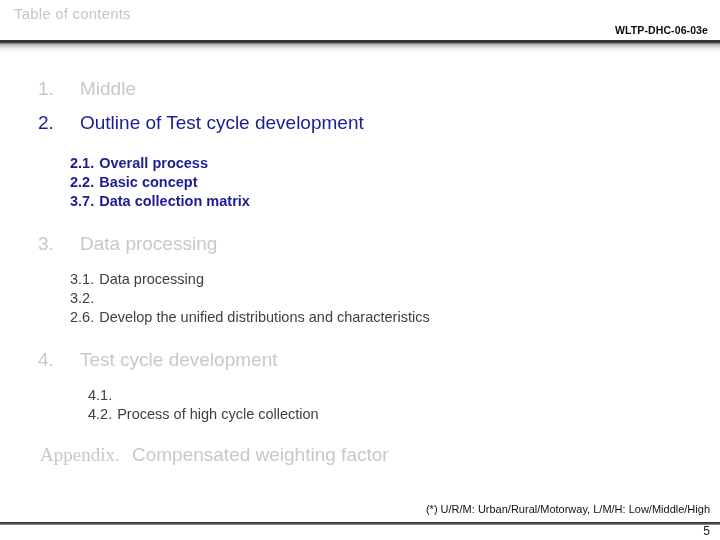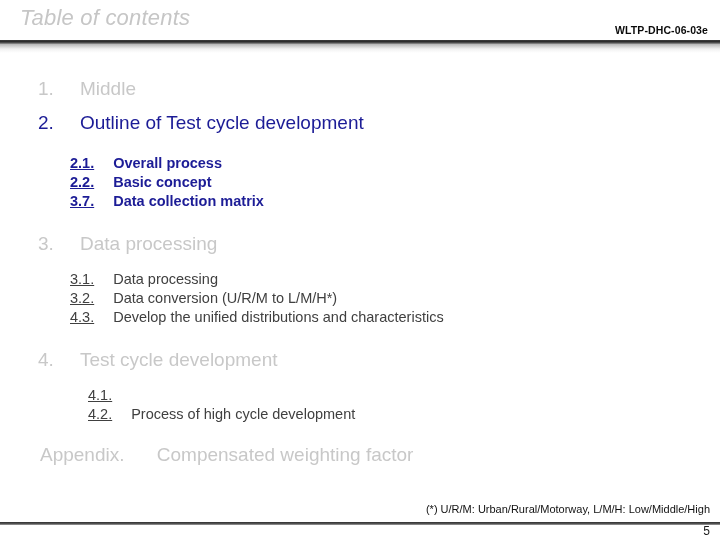--- a/index.html
+++ b/index.html
@@ -23,27 +23,26 @@
   
   .header {
     position: absolute;
     left: 0;
     top: 0;
     width: 720px;
     height: 42px;
   }
   .slide-title {
     position: absolute;
-    left: 20px;
+    left: 14px;
     top: 5px;
-    font-size: 22px;
+    font-size: 15px;
     color: #c6c6c6;
     letter-spacing: 0.2px;
     white-space: nowrap;
-    font-style: italic;
   }
   .doc-code {
     position: absolute;
     right: 12px;
     top: 24px;
     font-size: 10.5px;
     font-weight: bold;
     color: #0a0a0a;
     letter-spacing: 0.1px;
     white-space: nowrap;
@@ -95,22 +94,21 @@
   }
   
   .lvl2 {
     padding-left: 70px;
     font-size: 14.5px;
     line-height: 19px;
     color: #404040;
   }
   .lvl2 .num {
     display: inline-block;
-    margin-right: 19px;
-    text-decoration: underline;
+    margin-right: 5px;
   }
   .lvl2.active {
     color: #1c1c96;
     font-weight: bold;
   }
   .lvl2.indent-more {
     padding-left: 88px;
   }
 
   .gap-sm  { height: 9px; }
@@ -119,21 +117,22 @@
 
   
   .appendix {
     padding-left: 40px;
     font-size: 19px;
     line-height: 30px;
     color: #c8c8c8;
     white-space: nowrap;
   }
   .appendix .num {
-    margin-right: 27px;
+    margin-right: 7px;
+    font-family: Liberation Serif, serif;
   }
 
   
   .footnote {
     position: absolute;
     right: 10px;
     top: 503px;
     font-size: 11px;
     color: #111111;
     white-space: nowrap;
@@ -204,44 +203,43 @@
 
     <div class="gap-sm"></div>
 
     <div class="toc-entry lvl2">
       <span class="num">3.1.</span>
       <span class="lbl">Data processing</span>
     </div>
 
     <div class="toc-entry lvl2">
       <span class="num">3.2.</span>
-      <span class="lbl">Data conversion (U/R/M to L/M/H*)</span>
     </div>
 
     <div class="toc-entry lvl2">
-      <span class="num">4.3.</span>
+      <span class="num">2.6.</span>
       <span class="lbl">Develop the unified distributions and characteristics</span>
     </div>
 
     <div class="gap-lg"></div>
 
     <div class="toc-entry lvl1">
       <span class="num">4.</span>
       <span class="lbl">Test cycle development</span>
     </div>
 
     <div class="gap-sm"></div>
 
     <div class="toc-entry lvl2 indent-more">
       <span class="num">4.1.</span>
     </div>
 
     <div class="toc-entry lvl2 indent-more">
       <span class="num">4.2.</span>
-      <span class="lbl">Process of high cycle development</span>
+      <span class="lbl">Process of high cycle collection</span>
     </div>
 
     <div class="gap-lg"></div>
 
     <div class="appendix">
       <span class="num">Appendix.</span>
       <span class="lbl">Compensated weighting factor</span>
     </div>
 
   </div>

